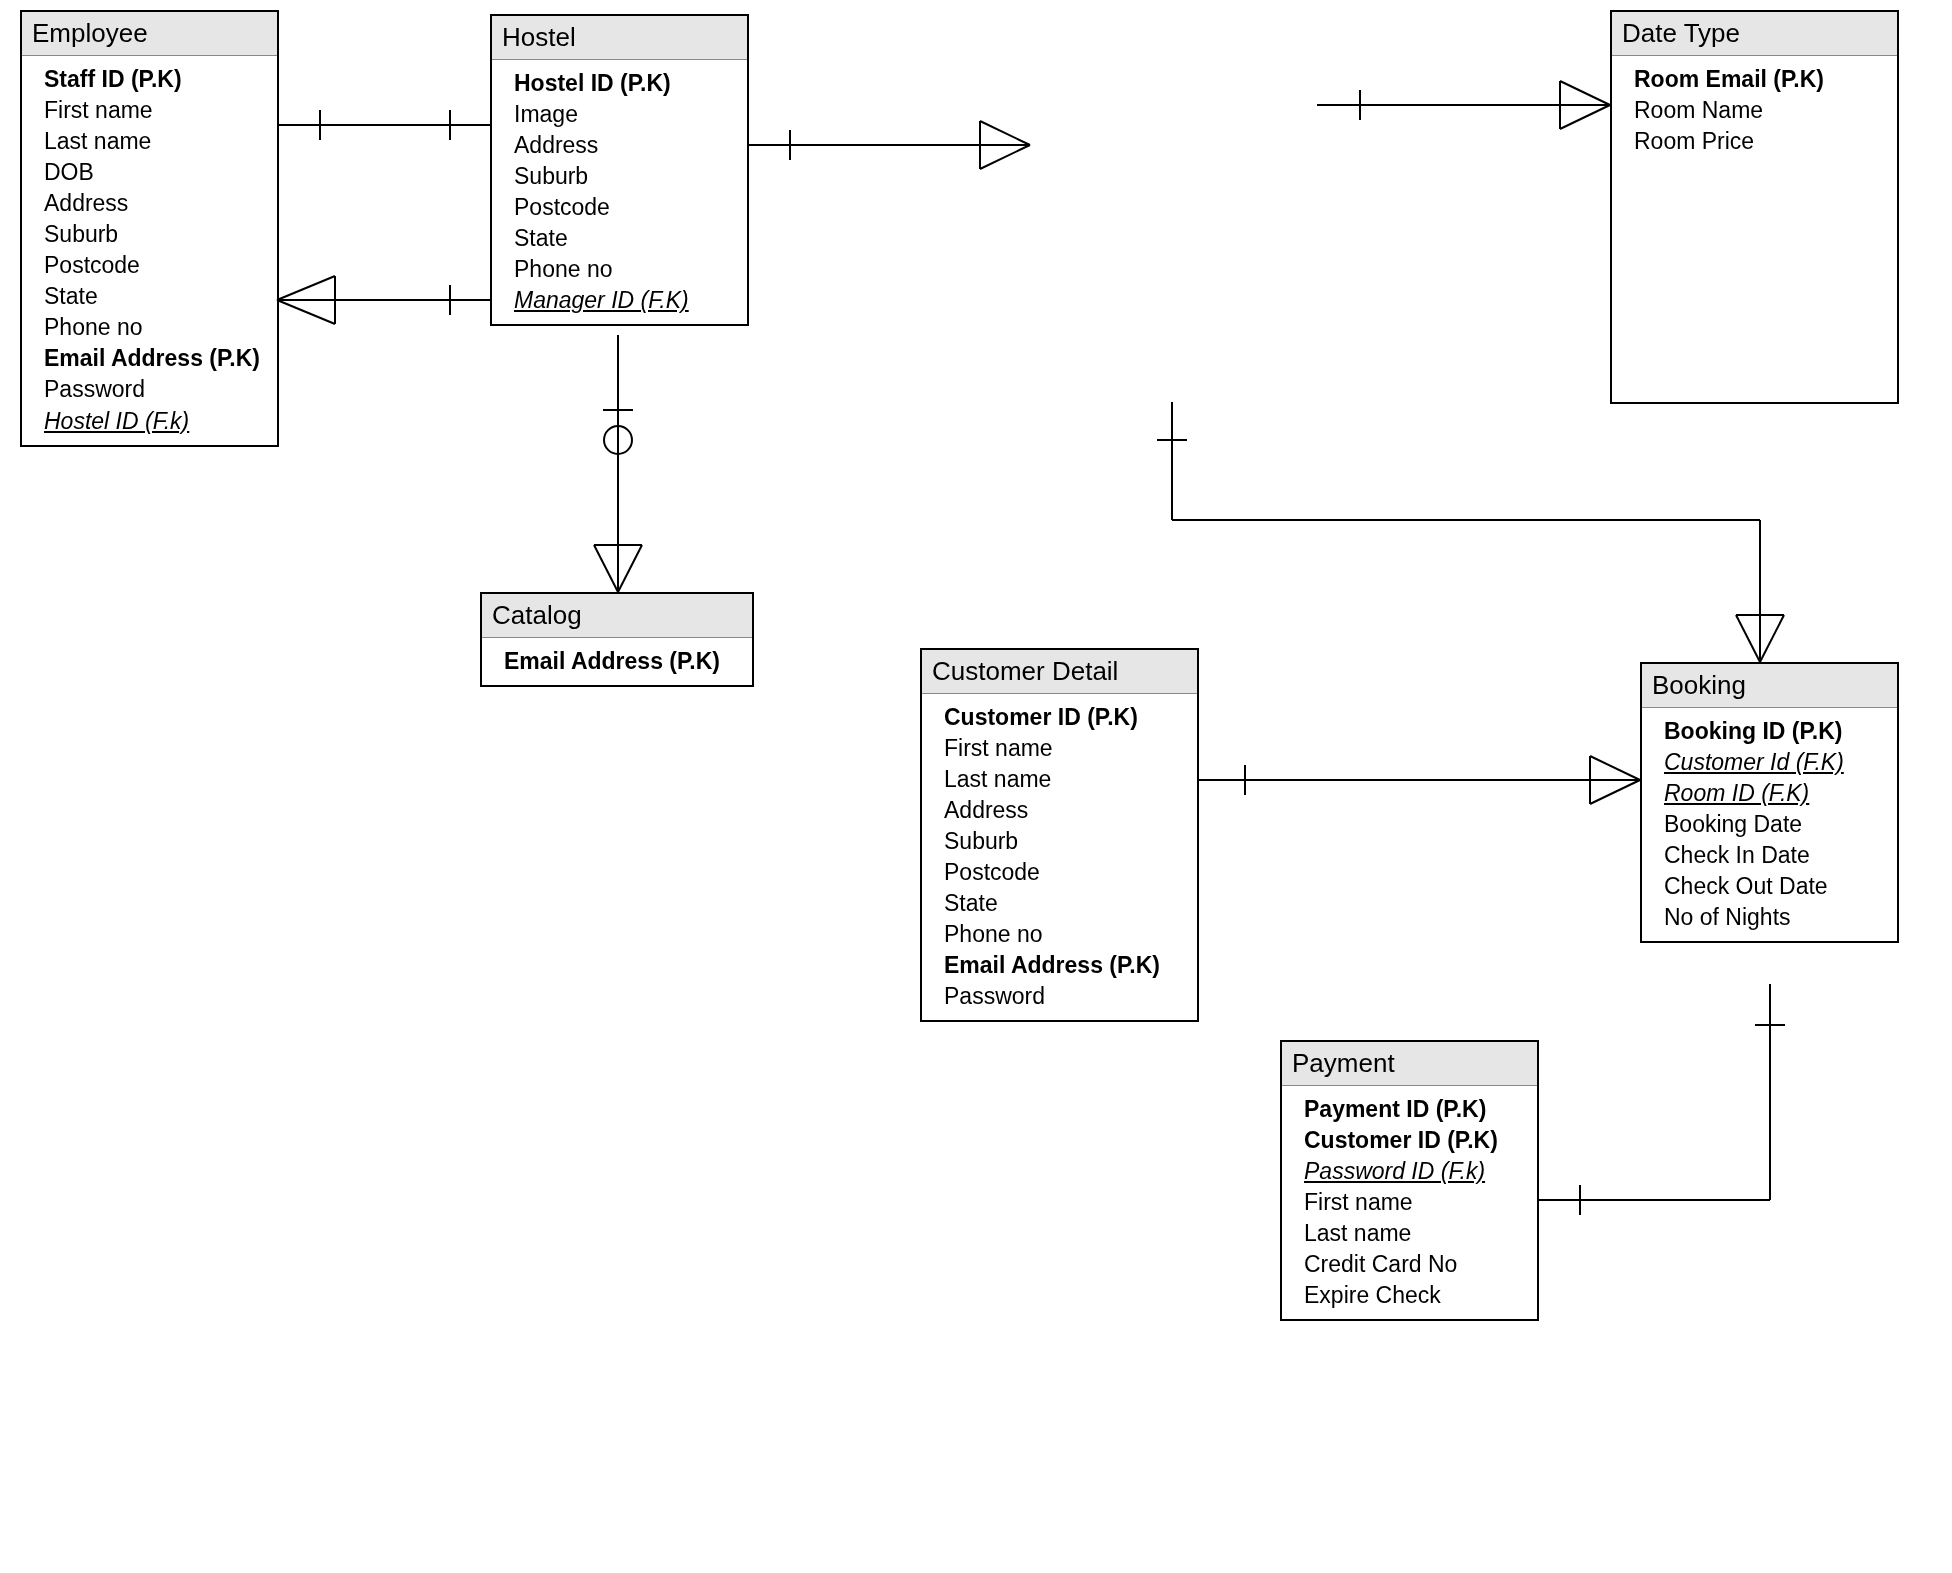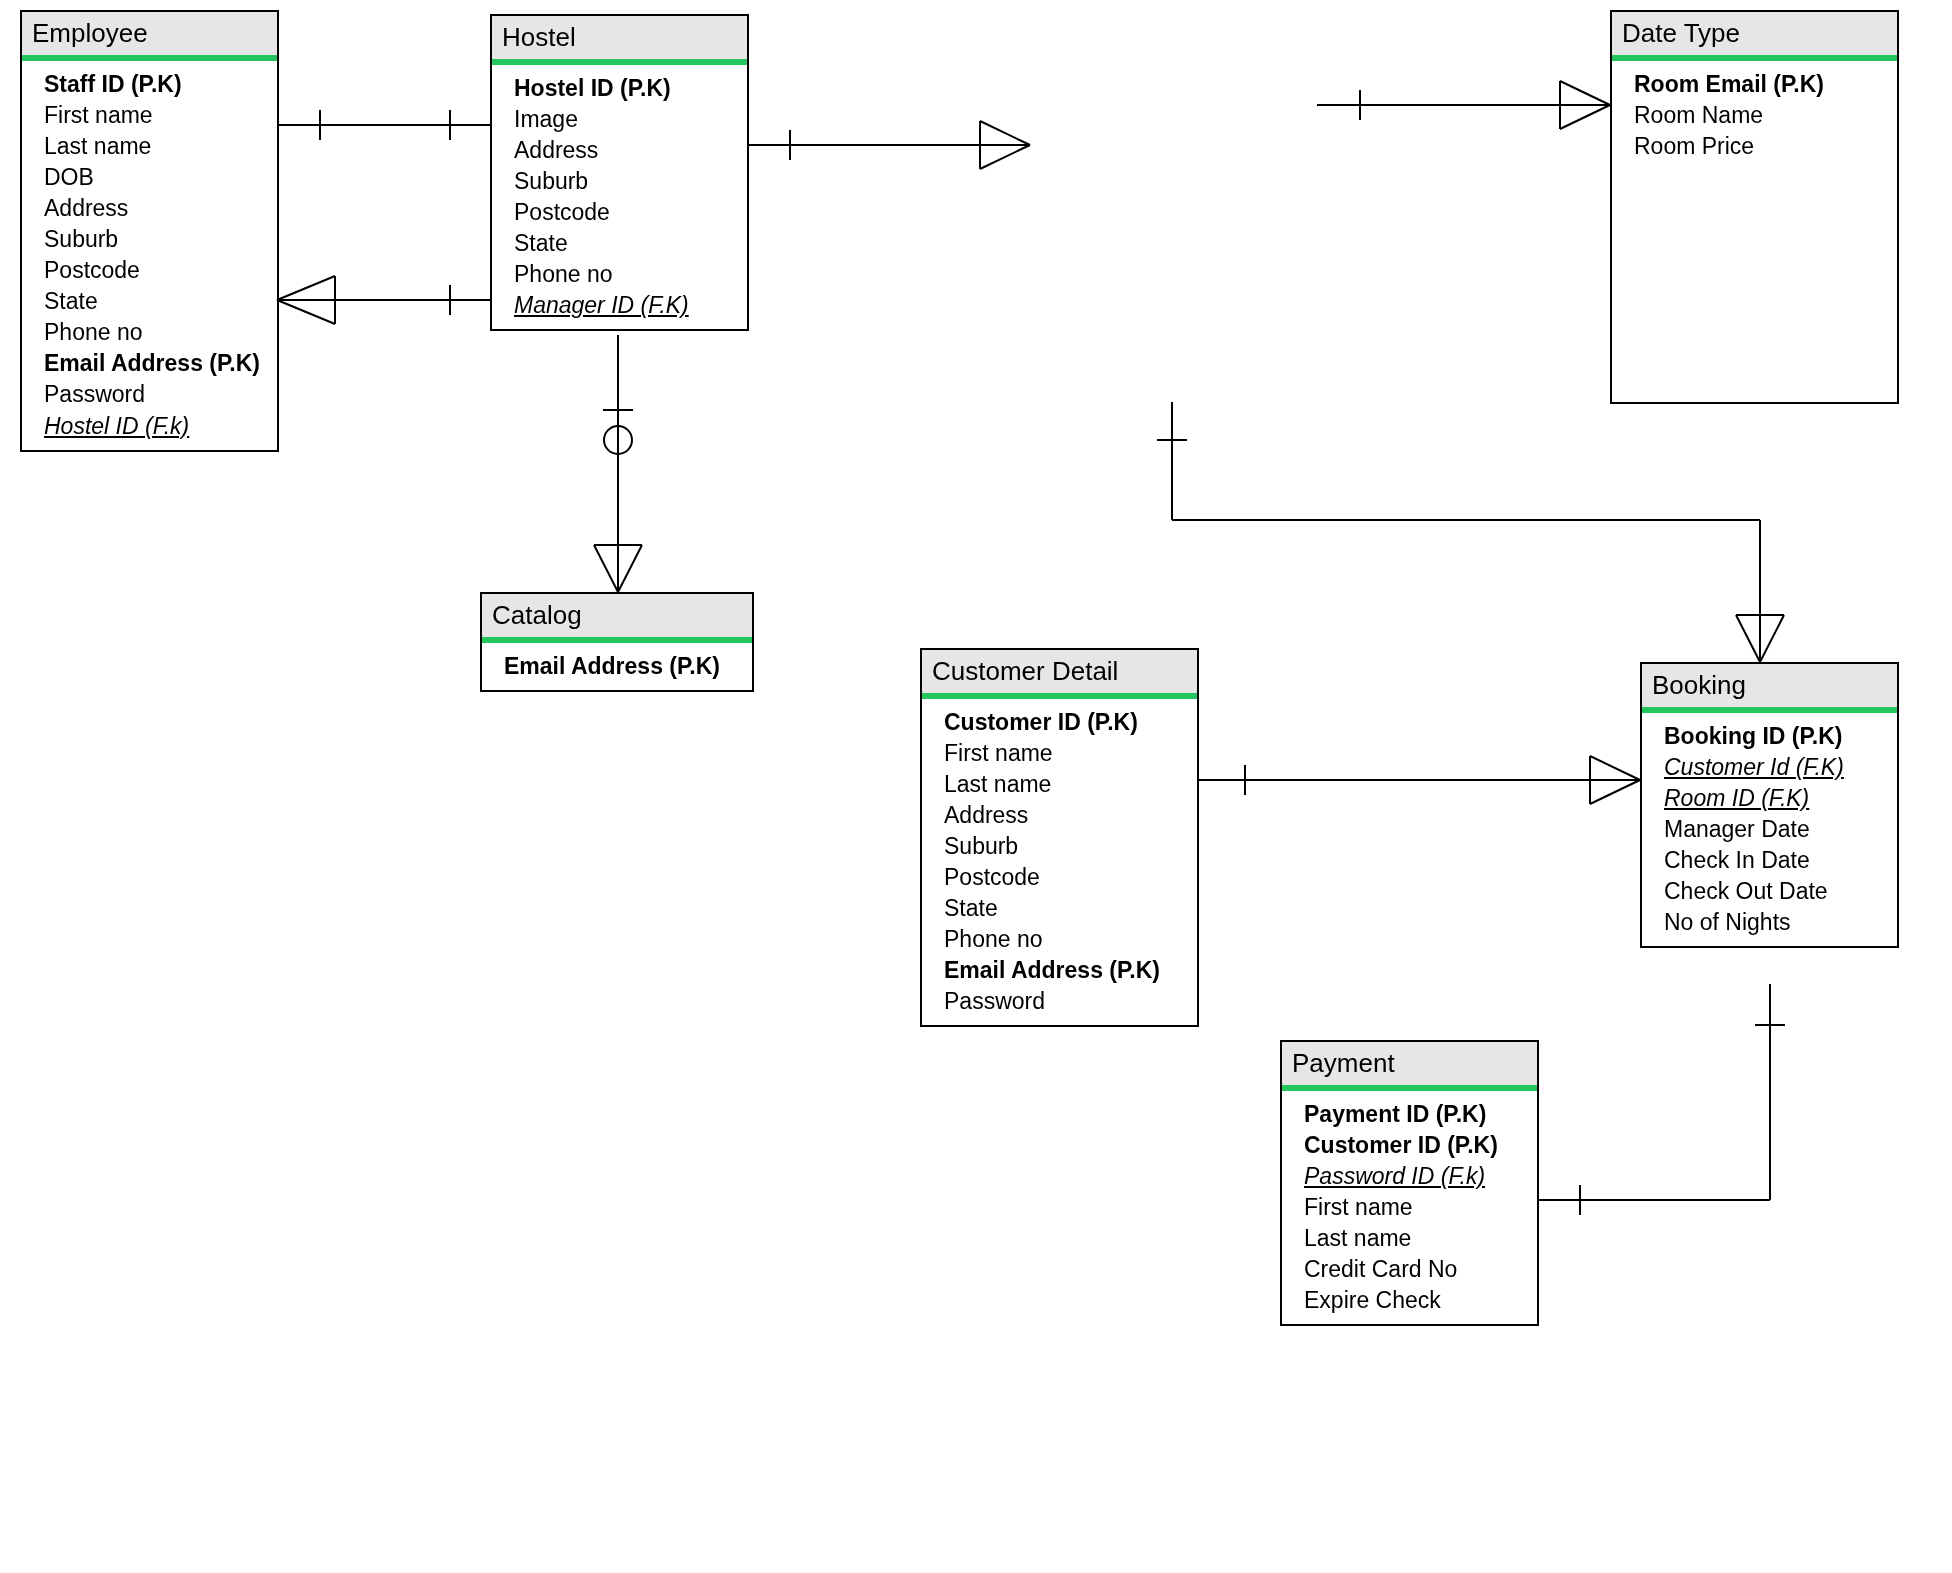--- a/index.html
+++ b/index.html
@@ -1,18 +1,18 @@
 <!DOCTYPE html>
 <html><head>
 <meta charset="utf-8">
 <style>
   html,body{margin:0;padding:0;background:#fff;font-family:Arial,Helvetica,sans-serif}
   .canvas{position:relative;width:1952px;height:1573px}
   .entity{position:absolute;border:2px solid #000;background:#fff}
-  .entity .title{background:#e6e6e6;border-bottom:6px solid #22c55e;padding:6px 10px;font-size:26px}
+  .entity .title{background:#e6e6e6;border-bottom:1px solid #22c55e;padding:6px 10px;font-size:26px}
   .entity .body{padding:8px 22px}
   .attr{font-size:23px;line-height:1.35;white-space:nowrap}
   .pk{font-weight:700}
   .fk{font-style:italic;text-decoration:underline}
   svg{position:absolute;left:0;top:0;pointer-events:none}
   svg line{stroke:#000;stroke-width:2}
 </style>
 </head>
 <body>
 
@@ -82,21 +82,21 @@
         <div class="attr">Password</div>
       </div>
   </div>
 
   <div class="entity" style="left:1640px;top:662px;width:255px">
     <div class="title">Booking</div>
     <div class="body">
         <div class="attr pk">Booking ID (P.K)</div>
         <div class="attr fk">Customer Id (F.K)</div>
         <div class="attr fk">Room ID (F.K)</div>
-        <div class="attr">Manager Date</div>
+        <div class="attr">Booking Date</div>
         <div class="attr">Check In Date</div>
         <div class="attr">Check Out Date</div>
         <div class="attr">No of Nights</div>
       </div>
   </div>
 
   <div class="entity" style="left:1280px;top:1040px;width:255px">
     <div class="title">Payment</div>
     <div class="body">
         <div class="attr pk">Payment ID (P.K)</div>

